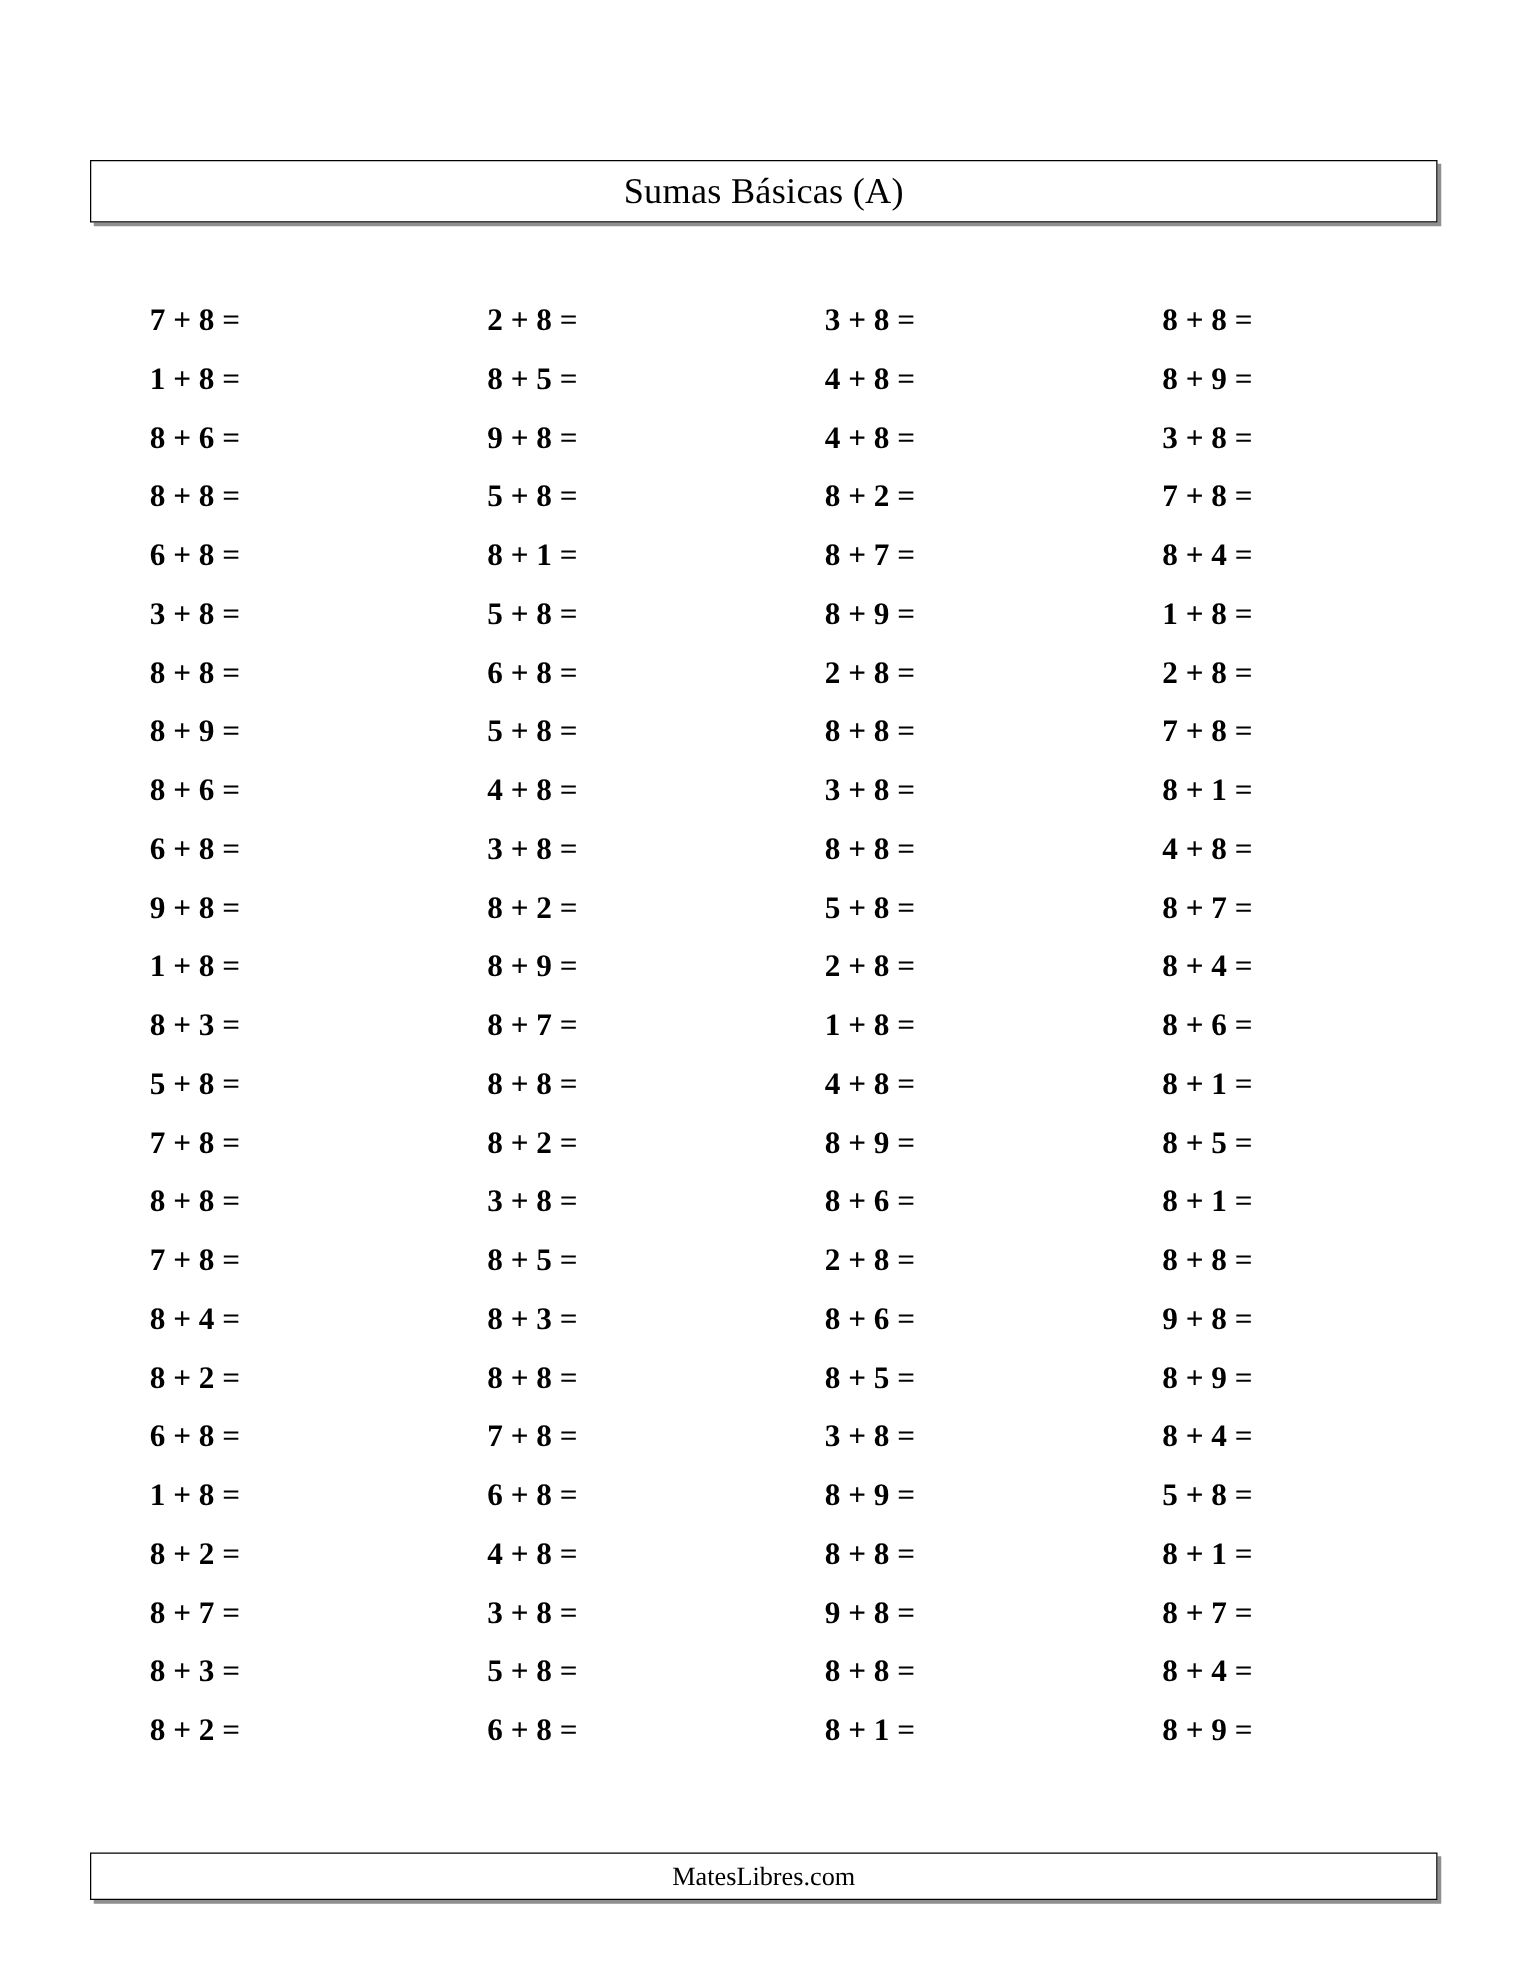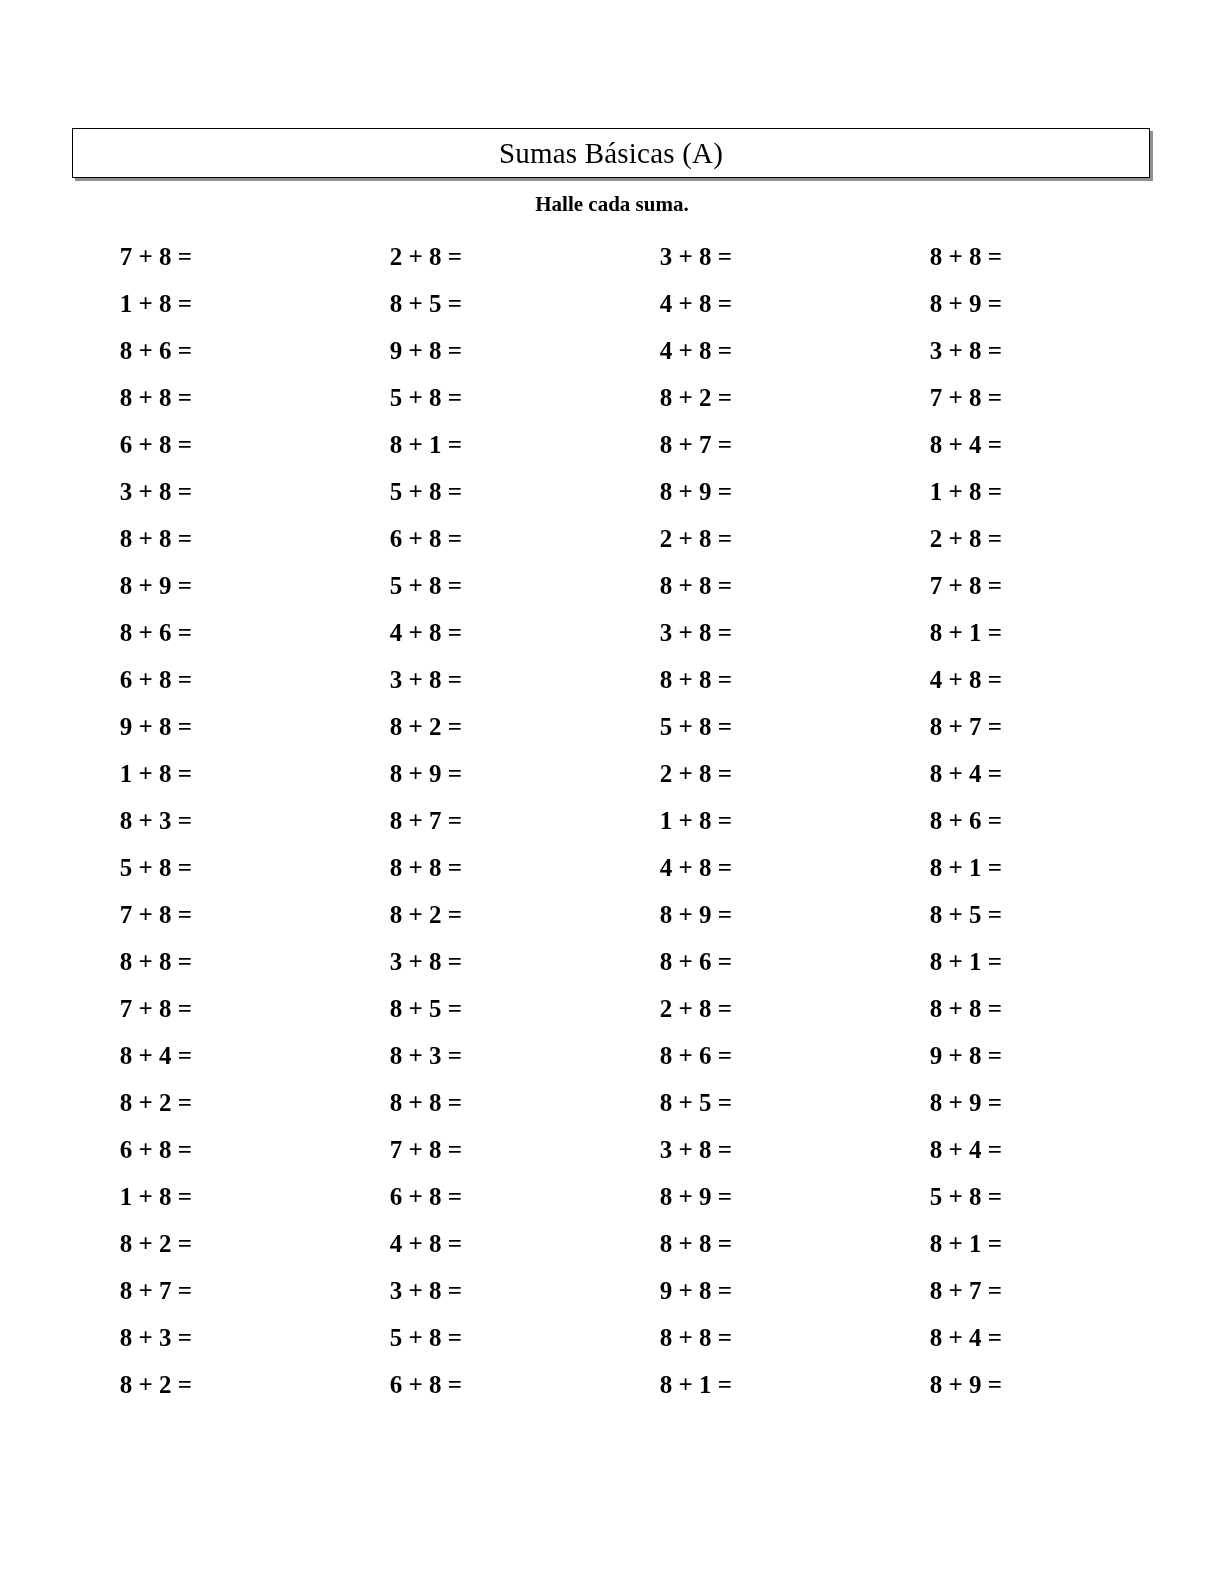--- a/index.html
+++ b/index.html
@@ -91,21 +91,20 @@
 </style>
 </head>
 <body>
 
 <div class="page">
 
   <div class="titlebox" id="title-box">
     <div class="title-text">Sumas Básicas (A)</div>
   </div>
 
-  <div class="instruction">Halle cada suma.</div>
 
   <div class="colstack" id="col-1">
       <div class="prow">7 + 8 =</div>
       <div class="prow">1 + 8 =</div>
       <div class="prow">8 + 6 =</div>
       <div class="prow">8 + 8 =</div>
       <div class="prow">6 + 8 =</div>
       <div class="prow">3 + 8 =</div>
       <div class="prow">8 + 8 =</div>
       <div class="prow">8 + 9 =</div>
@@ -202,14 +201,17 @@
       <div class="prow">9 + 8 =</div>
       <div class="prow">8 + 9 =</div>
       <div class="prow">8 + 4 =</div>
       <div class="prow">5 + 8 =</div>
       <div class="prow">8 + 1 =</div>
       <div class="prow">8 + 7 =</div>
       <div class="prow">8 + 4 =</div>
       <div class="prow">8 + 9 =</div>
     </div>
 
+  <div class="titlebox" id="footer-box">
+    <div class="footer-text">MatesLibres.com</div>
+  </div>
 
 </div>
 
 </body></html>

